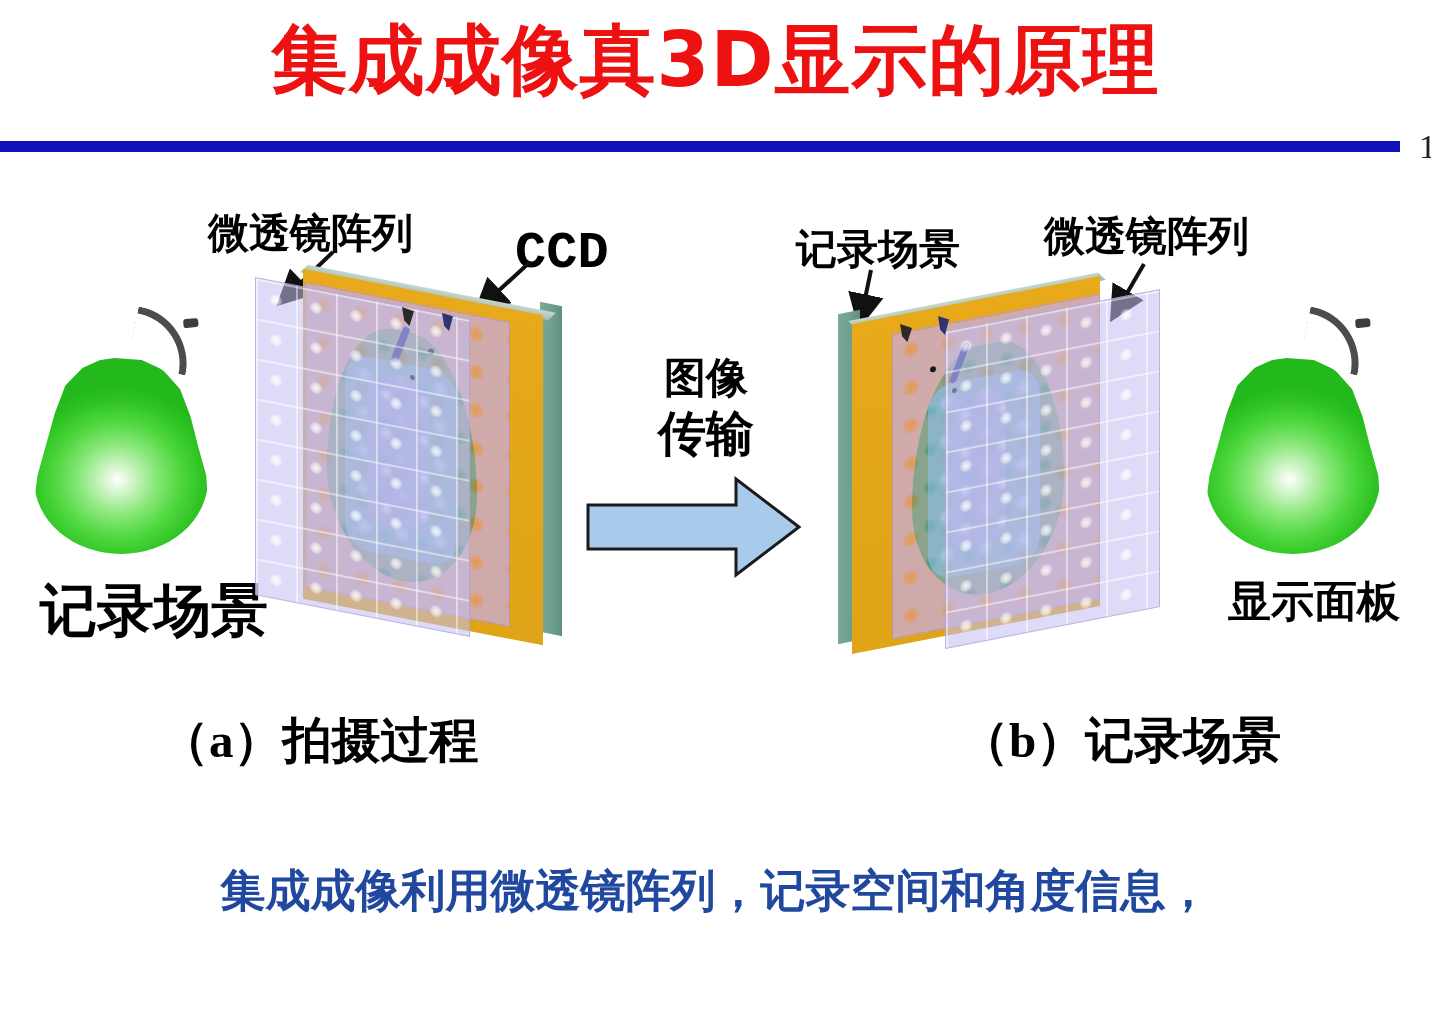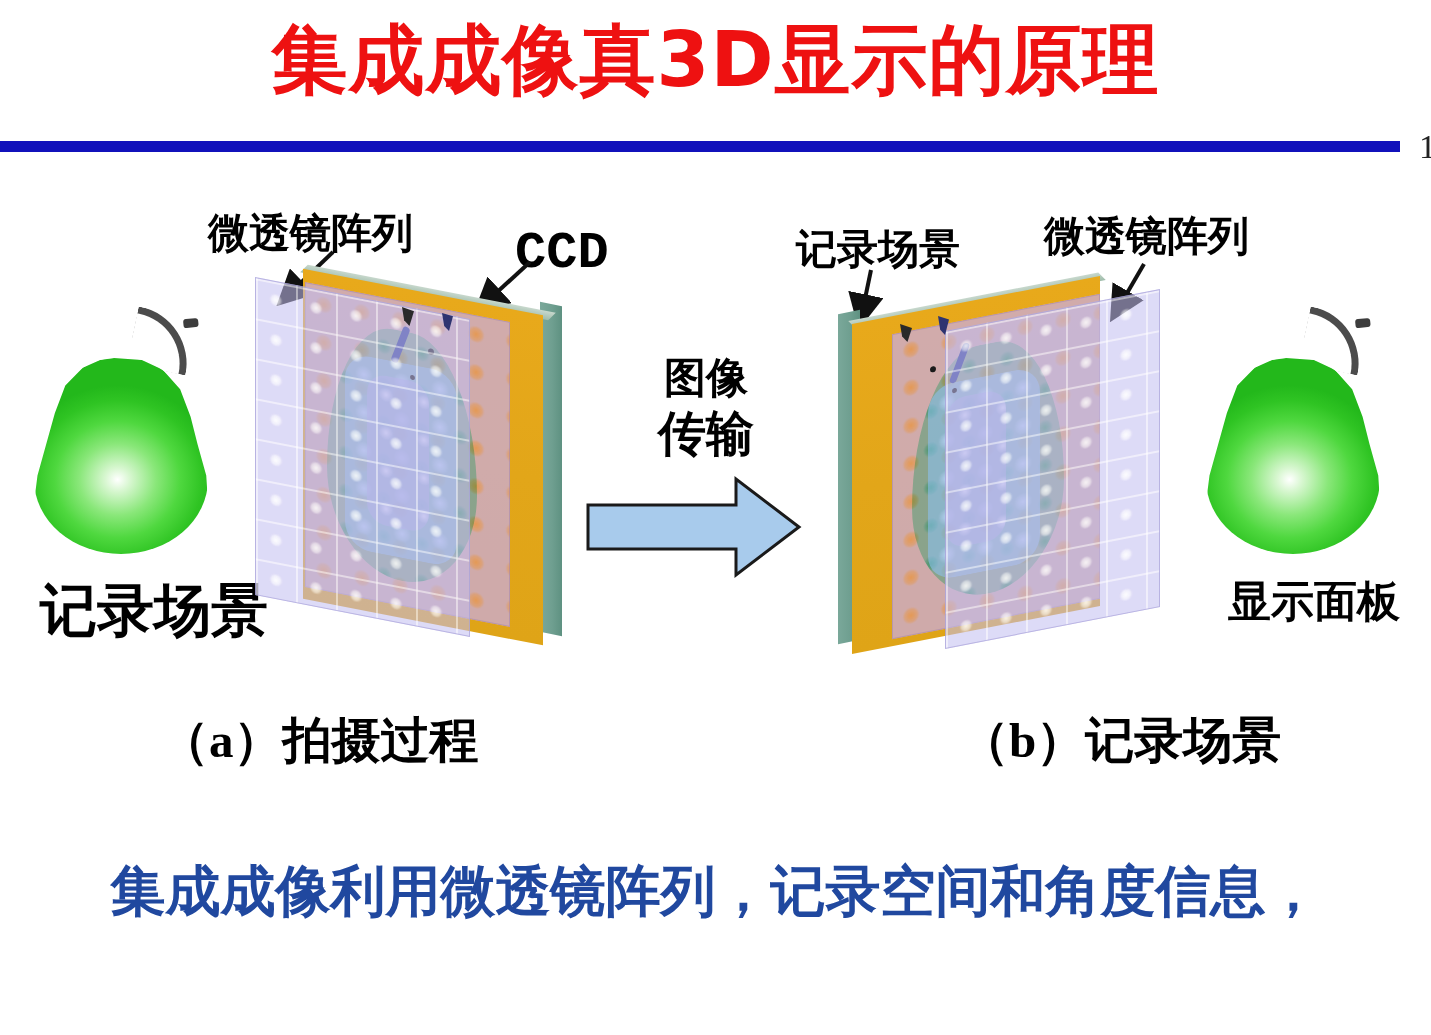--- a/index.html
+++ b/index.html
@@ -176,21 +176,21 @@
   .leader { position: absolute; }
 
   
   .summary {
     position: absolute;
     left: 0; top: 852px;
     width: 1431px;
     text-align: center;
     color: #20489F;
     font-weight: bold;
-    font-size: 55px;
+    font-size: 45px;
     line-height: 78px;
     letter-spacing: 0px;
     font-family: "DejaVu Sans", "Liberation Sans", sans-serif;
   }
   .summary div { white-space: nowrap; }
 
   
   .cursor {
     position: absolute;
     left: 487px; top: 521px;

